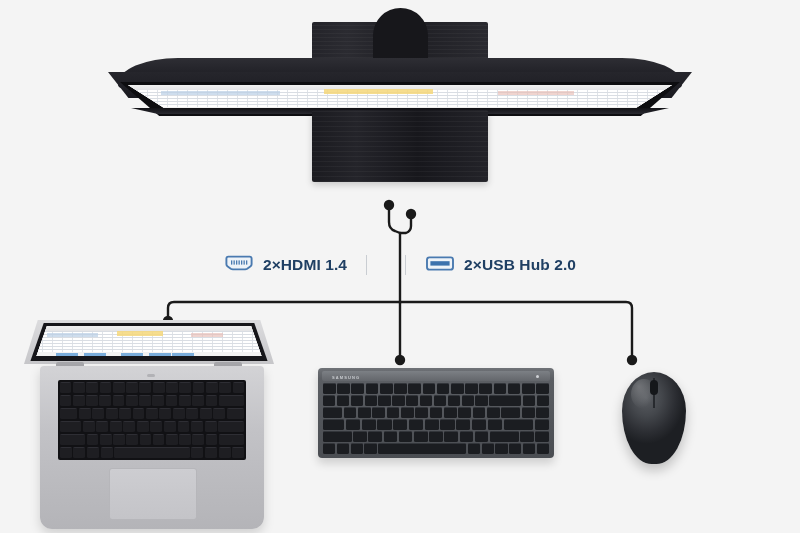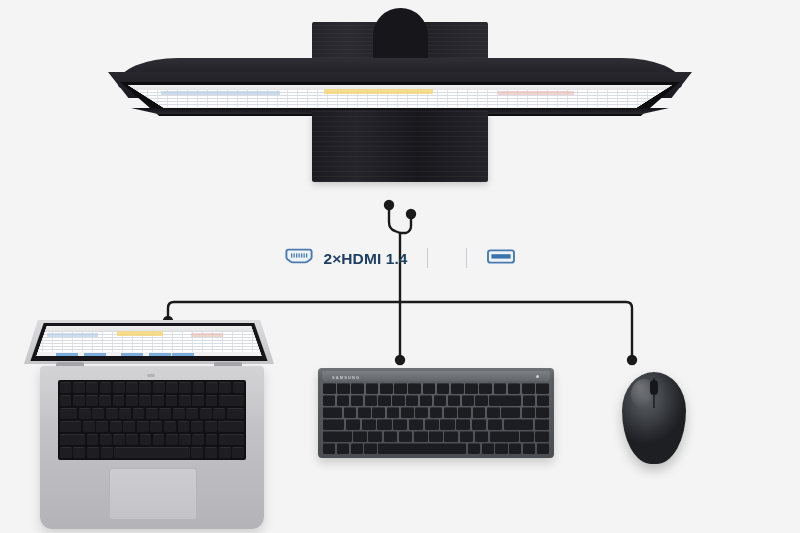--- a/index.html
+++ b/index.html
@@ -81,21 +81,21 @@
   .sheet .hl-red{position:absolute;left:68%;top:22%;width:14%;height:4px;background:#e8bdb6;opacity:.65;}
   .sheet .tabs{position:absolute;left:0;right:0;bottom:0;height:14%;background:#f2f2f2;}
   .sheet .tabs i{position:absolute;bottom:12%;height:62%;width:22px;background:#5b9bd5;opacity:.8;display:block;}
 
   
   #wires{left:0;top:0;width:800px;height:533px;pointer-events:none;}
 
   
   #ports{
     left:0;top:248px;width:800px;height:34px;
-    display:flex;align-items:flex-start;justify-content:center;gap:0;
+    display:flex;align-items:center;justify-content:center;gap:0;
   }
   .port{display:flex;align-items:center;gap:9px;}
   .port-label{
     font-size:15.5px;font-weight:bold;color:#1f3f63;
     letter-spacing:.1px;white-space:nowrap;
   }
   .port-sep{width:1px;height:20px;background:#c9cdd2;margin:0 19px;}
   .port-icon{display:block;}
 
   
@@ -250,20 +250,21 @@
 
     <div class="port-sep"></div>
 
     <div class="port">
       <span class="port-icon">
         <svg width="30" height="17" viewBox="0 0 30 17">
           <rect x="2" y="2.4" width="26" height="12.2" rx="2.4" ry="2.4" fill="#eef3f8" stroke="#4a7ab0" stroke-width="1.9"></rect>
           <rect x="5.4" y="6.2" width="19.2" height="4.4" fill="#3c72ad"></rect>
         </svg>
       </span>
+      <span class="port-label">2×USB Hub 2.0</span>
     </div>
 
   </div>
 
   <div class="abs" id="laptop">
     <div class="abs lt-lid"></div>
     <div class="abs lt-lidinner"></div>
     <div class="abs lt-screen">
       <div class="sheet">
         <div class="ribbon"></div>

